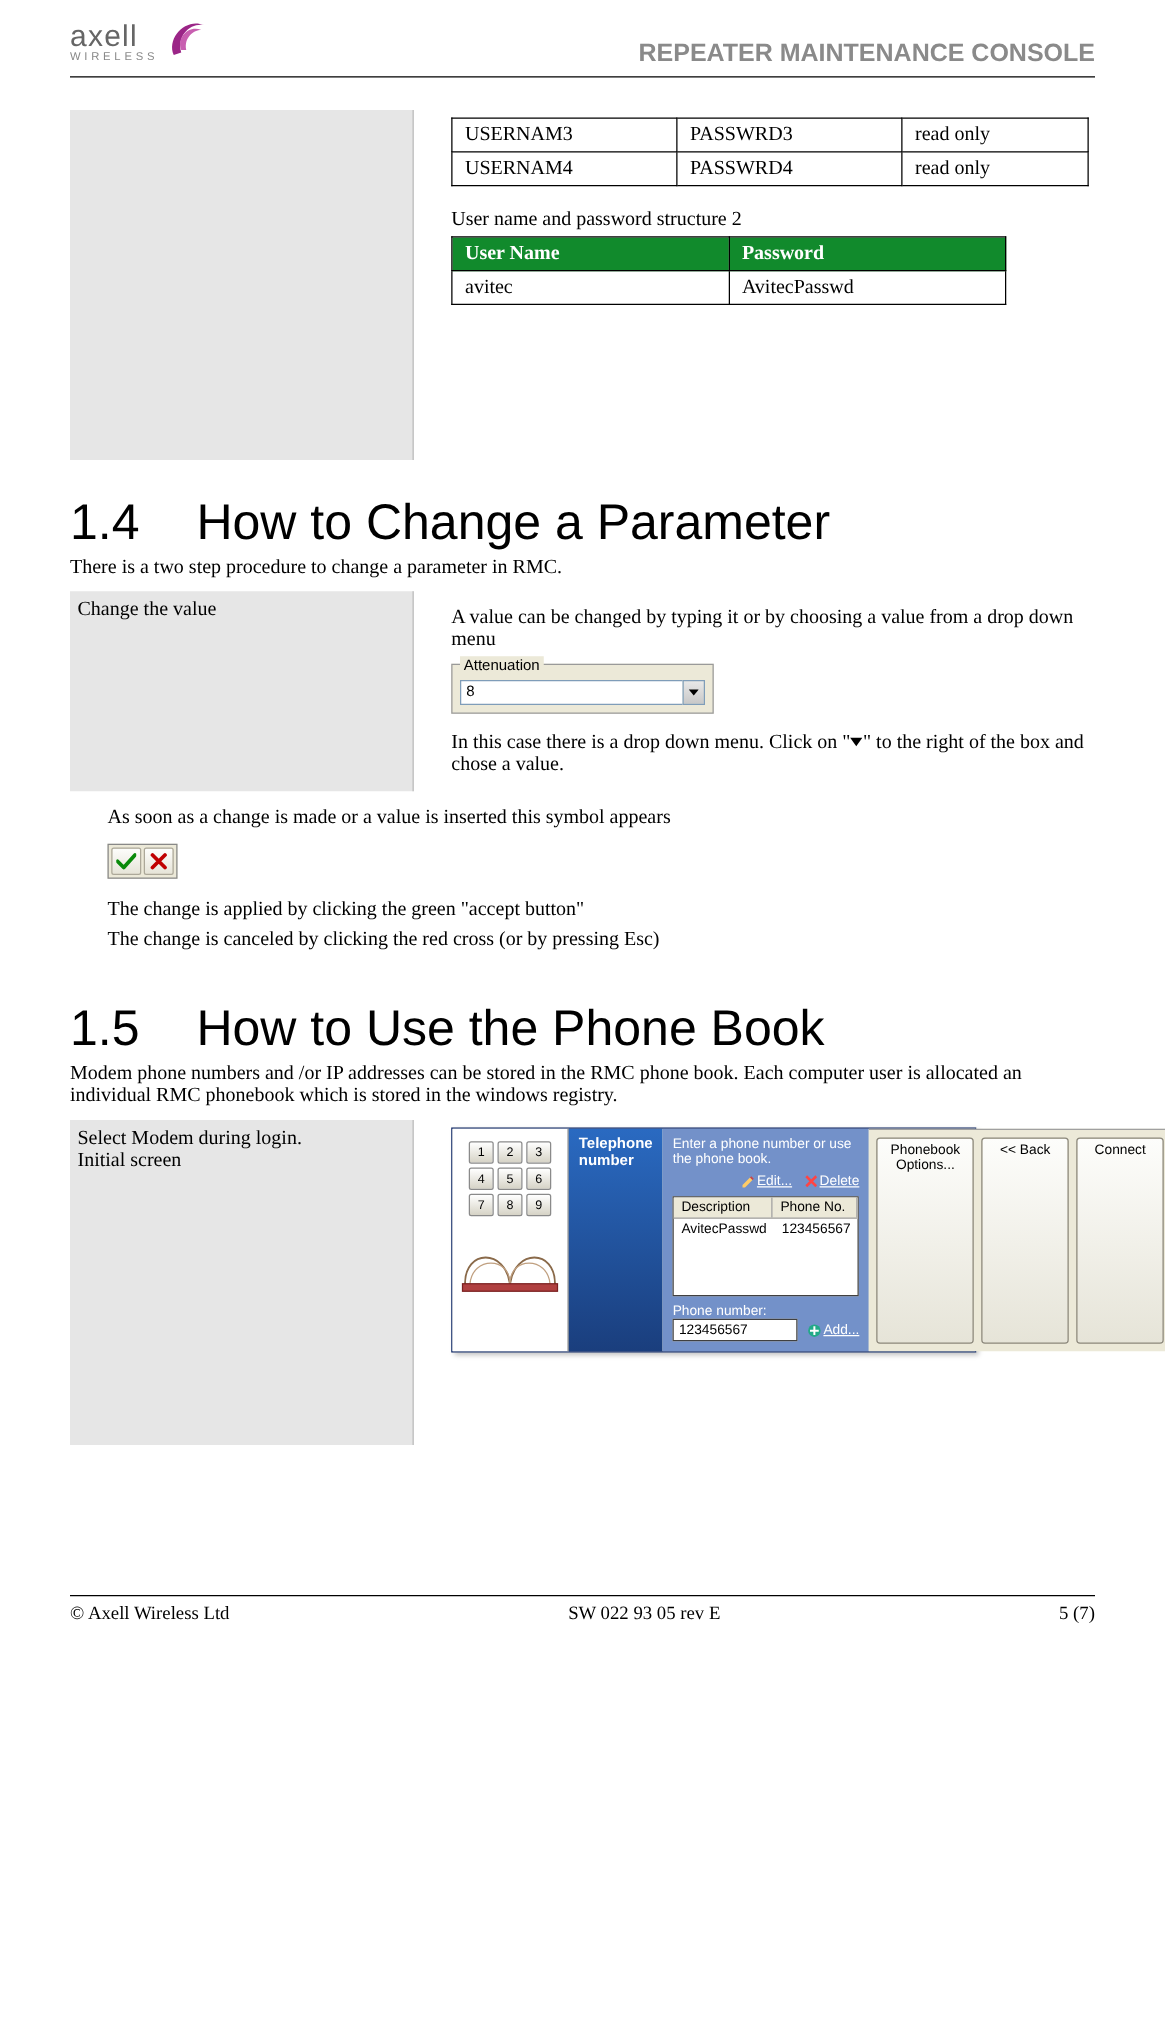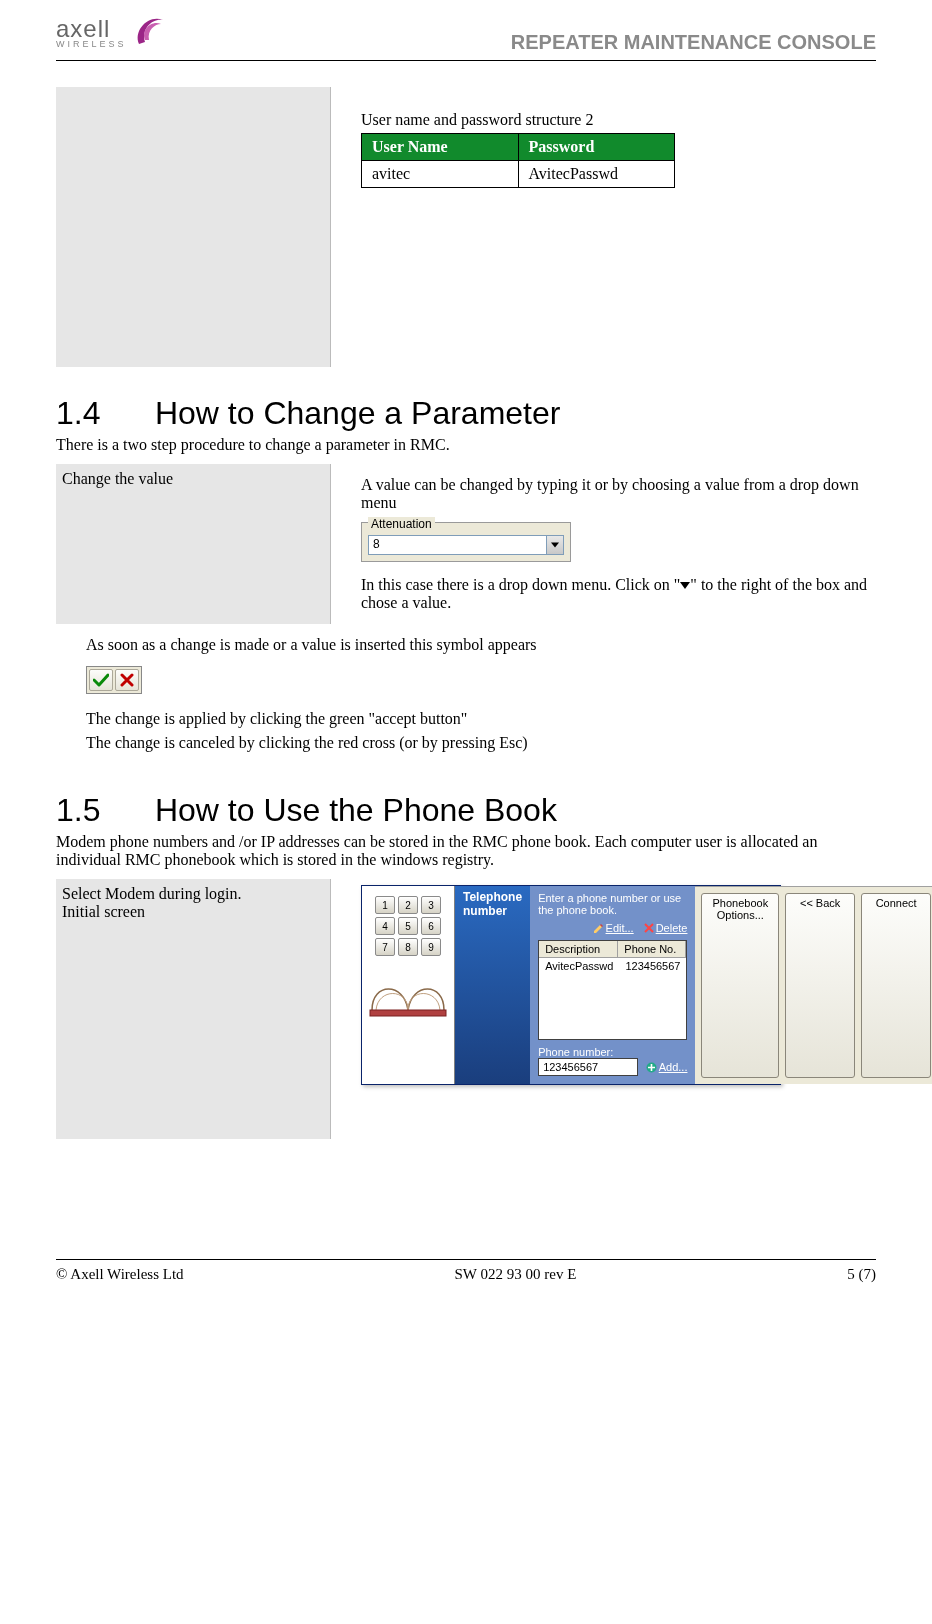--- a/index.html
+++ b/index.html
@@ -80,35 +80,35 @@
     border: 1px solid #000;
     padding: 4px 10px;
     text-align: left;
     font-family: "Times New Roman", serif;
     font-size: 16px;
   }
   table.t1 { width: 510px; }
   table.t1 td:nth-child(1){ width: 180px;}
   table.t1 td:nth-child(2){ width: 180px;}
 
-  table.t2 { width: 314px; margin-top:4px; }
+  table.t2 { width: 444px; margin-top:4px; }
   table.t2 th {
     background: #118a2c;
     color: #fff;
     font-weight: bold;
     font-family: "Times New Roman", serif;
   }
   table.t2 td, table.t2 th { width: 50%; }
 
   .caption { margin: 18px 0 4px 0; }
 
   h2.section {
     font-family: Verdana, Geneva, sans-serif;
     font-weight: normal;
-    font-size: 32px;
+    font-size: 40px;
     margin: 28px 0 4px 0;
     color: #000;
   }
   h2.section .num { display:inline-block; width: 90px; }
   p.intro { margin: 4px 0 10px 0; }
 
   
   .atten-box {
     border: 1px solid #9a9a9a;
     width: 210px;
@@ -218,21 +218,21 @@
     padding: 6px 8px 8px 8px;
     flex:1;
     display:flex; flex-direction:column; gap:6px;
   }
   .pd-hint { font-size:11px; }
   .pd-toolbar { display:flex; justify-content:flex-end; gap:10px; font-size:11px; }
   .pd-link { text-decoration: underline; cursor: default; display:inline-flex; align-items:center; gap:2px;}
   .pd-list {
     background:#fff; color:#000;
     border:1px solid #404040;
-    height: 100px;
+    height: 80px;
   }
   .pd-list-header {
     display:flex; background:#ece9d8; border-bottom:1px solid #a0a0a0;
   }
   .pd-list-header div {
     padding:2px 6px; border-right:1px solid #a0a0a0; font-size:11px;
   }
   .pd-col-desc { flex:1.2; }
   .pd-col-phone { flex:1; }
   .pd-list-row { display:flex; }
@@ -286,20 +286,34 @@
         </svg>
       </span>
     </div>
     <div class="header-title">REPEATER MAINTENANCE CONSOLE</div>
   </div>
 
   <div class="two-col">
     <div class="left-col empty-left"></div>
     <div class="right-col">
 
+      <table class="simple t1">
+        <tbody>
+            <tr>
+          <td>USERNAM3</td>
+          <td>PASSWRD3</td>
+          <td>read only</td>
+        </tr>
+        <tr>
+          <td>USERNAM4</td>
+          <td>PASSWRD4</td>
+          <td>read only</td>
+        </tr>
+      </tbody>
+        </table>
 
       <div class="caption">User name and password structure 2</div>
       <table class="simple t2">
         <tbody>
             <tr>
           <th>User Name</th>
           <th>Password</th>
         </tr>
         <tr>
           <td>avitec</td>
@@ -448,17 +462,17 @@
             </div>
           </div>
         </div>
       </div>
 
     </div>
   </div>
 
   <div class="footer">
     <div>© Axell Wireless Ltd</div>
-    <div>SW 022 93 00 rev E</div>
+    <div>SW 022 93 05 rev E</div>
     <div>5 (7)</div>
   </div>
 
 </div>
 
 </body></html>

